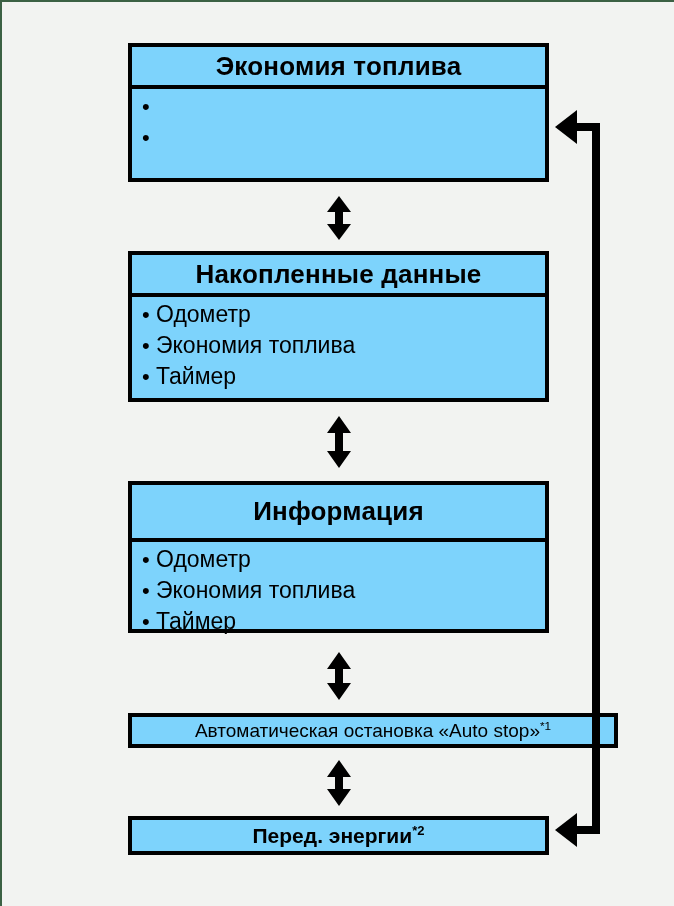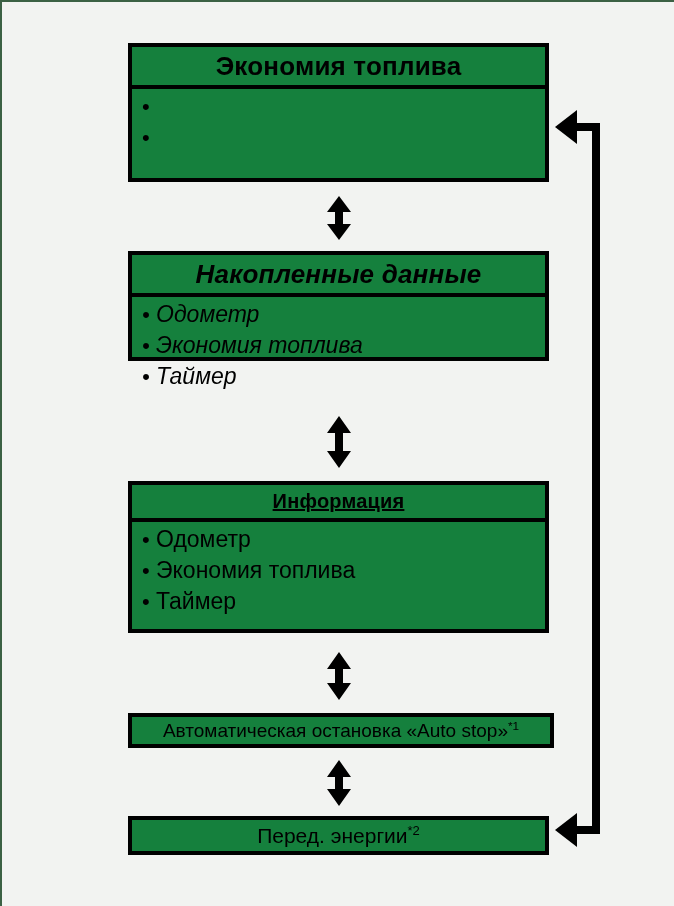--- a/index.html
+++ b/index.html
@@ -18,21 +18,21 @@
     box-sizing: border-box;
   }
   .canvas {
     position: absolute;
     inset: 0;
   }
 
   
   .box {
     position: absolute;
-    background: #15803d;
+    background: #7dd3fc;
     border: 4px solid #000;
     box-sizing: border-box;
   }
   .box-header {
     text-align: center;
     font-weight: bold;
     color: #000;
     border-bottom: 4px solid #000;
     box-sizing: border-box;
     display: flex;
@@ -62,42 +62,42 @@
     line-height: 1.0;
   }
 
   
   #box-fuel-economy { left: 126px; top: 41px; width: 421px; height: 139px; }
   #box-fuel-economy .box-header { height: 42px; font-size: 26px; }
   #box-fuel-economy .box-body { height: 89px; padding-top: 7px; }
   #box-fuel-economy .bullet-row { margin-bottom: 9px; }
 
   
-  #box-accumulated { left: 126px; top: 249px; width: 421px; height: 110px; font-style: italic; }
+  #box-accumulated { left: 126px; top: 249px; width: 421px; height: 151px; }
   #box-accumulated .box-header { height: 42px; font-size: 26px; }
   #box-accumulated .box-body { height: 101px; padding-top: 6px; }
   #box-accumulated .bullet-row { margin-bottom: 8px; }
 
   
   #box-information { left: 126px; top: 479px; width: 421px; height: 152px; }
-  #box-information .box-header { height: 37px; font-size: 20px; text-decoration: underline; }
+  #box-information .box-header { height: 57px; font-size: 26px; }
   #box-information .box-body { height: 101px; padding-top: 6px; }
   #box-information .bullet-row { margin-bottom: 8px; }
 
   
   #box-auto-stop {
-    left: 126px; top: 711px; width: 426px; height: 35px;
+    left: 126px; top: 711px; width: 490px; height: 35px;
     display: flex; align-items: center; justify-content: center;
   }
   #box-auto-stop .plain-label { font-size: 19px; color: #000; white-space: nowrap; }
 
   
   #box-energy {
     left: 126px; top: 814px; width: 421px; height: 39px;
-    display: flex; align-items: center; justify-content: center;
+    display: flex; align-items: center; justify-content: center; font-weight: bold;
   }
   #box-energy .plain-label { font-size: 21px; color: #000; white-space: nowrap; }
 
   sup.note {
     font-size: 0.62em;
     vertical-align: super;
     line-height: 0;
   }
 
   

